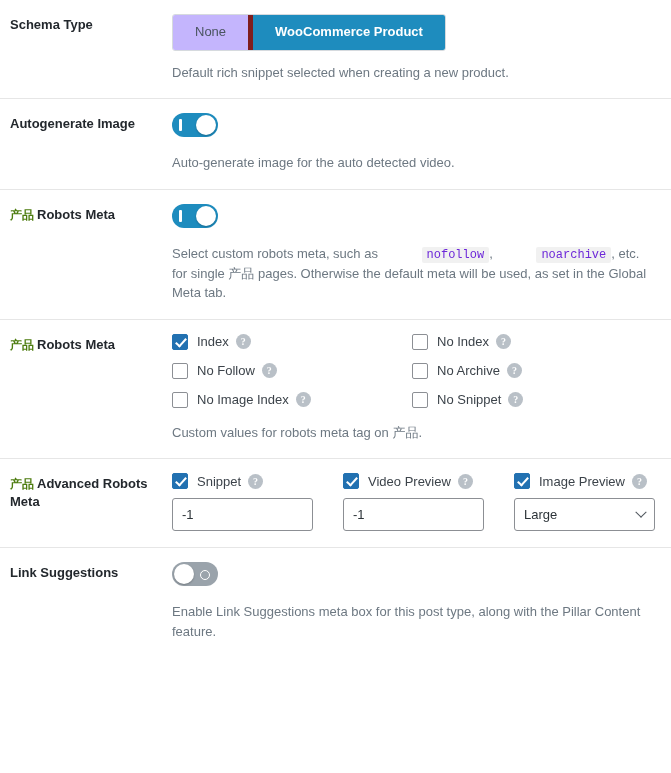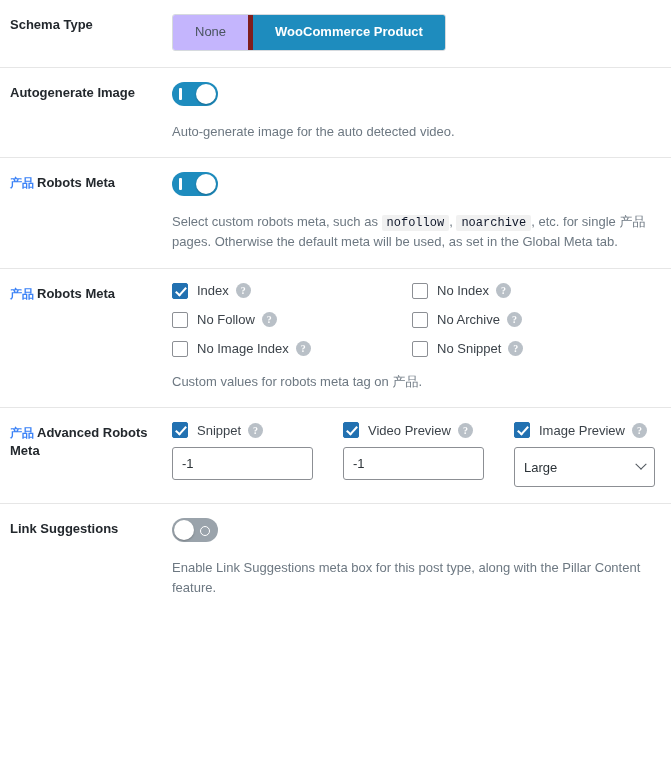--- a/index.html
+++ b/index.html
@@ -100,21 +100,22 @@
     background: none;
     border: 1.5px solid #fff;
     border-radius: 50%;
   }
   code.tag {
     background: #f1f1f1;
     border-radius: 2px;
     padding: 1px 5px;
     font-family: "Liberation Mono", monospace;
     font-size: 12px;
-    color: #0f172a;
+    color: #6d28d9;
+    margin-left: 40px;
   }
   
   .cb-grid {
     display: flex;
     flex-wrap: wrap;
     max-width: 480px;
   }
   .cb-item {
     width: 50%;
     display: flex;
@@ -174,21 +175,21 @@
     border: 1px solid #8c8f94;
     border-radius: 3px;
     padding: 4px 9px;
     font-size: 13px;
     color: #2c3338;
     font-family: inherit;
     background: #fff;
   }
   .adv-select {
     width: 100%;
-    height: 40px;
+    height: 33px;
     border: 1px solid #8c8f94;
     border-radius: 3px;
     padding: 4px 9px;
     font-size: 13px;
     color: #2c3338;
     font-family: inherit;
     background: #fff;
     position: relative;
     display: flex;
     align-items: center;
@@ -196,36 +197,37 @@
     cursor: pointer;
   }
   .chev {
     width: 8px; height: 8px;
     border: solid #50575e;
     border-width: 0 1.6px 1.6px 0;
     transform: rotate(45deg) translate(-2px,-2px);
   }
   .icon-glyph {
     font-size: 12px;
-    color: #3b82f6;
+    color: #4d7c0f;
     margin-right: 3px;
   }
 </style>
 </head>
 <body>
 
 <div class="page">
 
   <div class="row">
     <div class="label-col">Schema Type</div>
     <div class="field-col">
       <div class="btn-group">
         <button class="btn">None</button>
         <button class="btn active">WooCommerce Product</button>
       </div>
+      <div class="desc">Default rich snippet selected when creating a new product.</div>
     </div>
   </div>
 
 
   <div class="row">
     <div class="label-col">Autogenerate Image</div>
     <div class="field-col">
       <div class="toggle"><span class="knob"></span></div>
       <div class="desc">Auto-generate image for the auto detected video.</div>
     </div>

